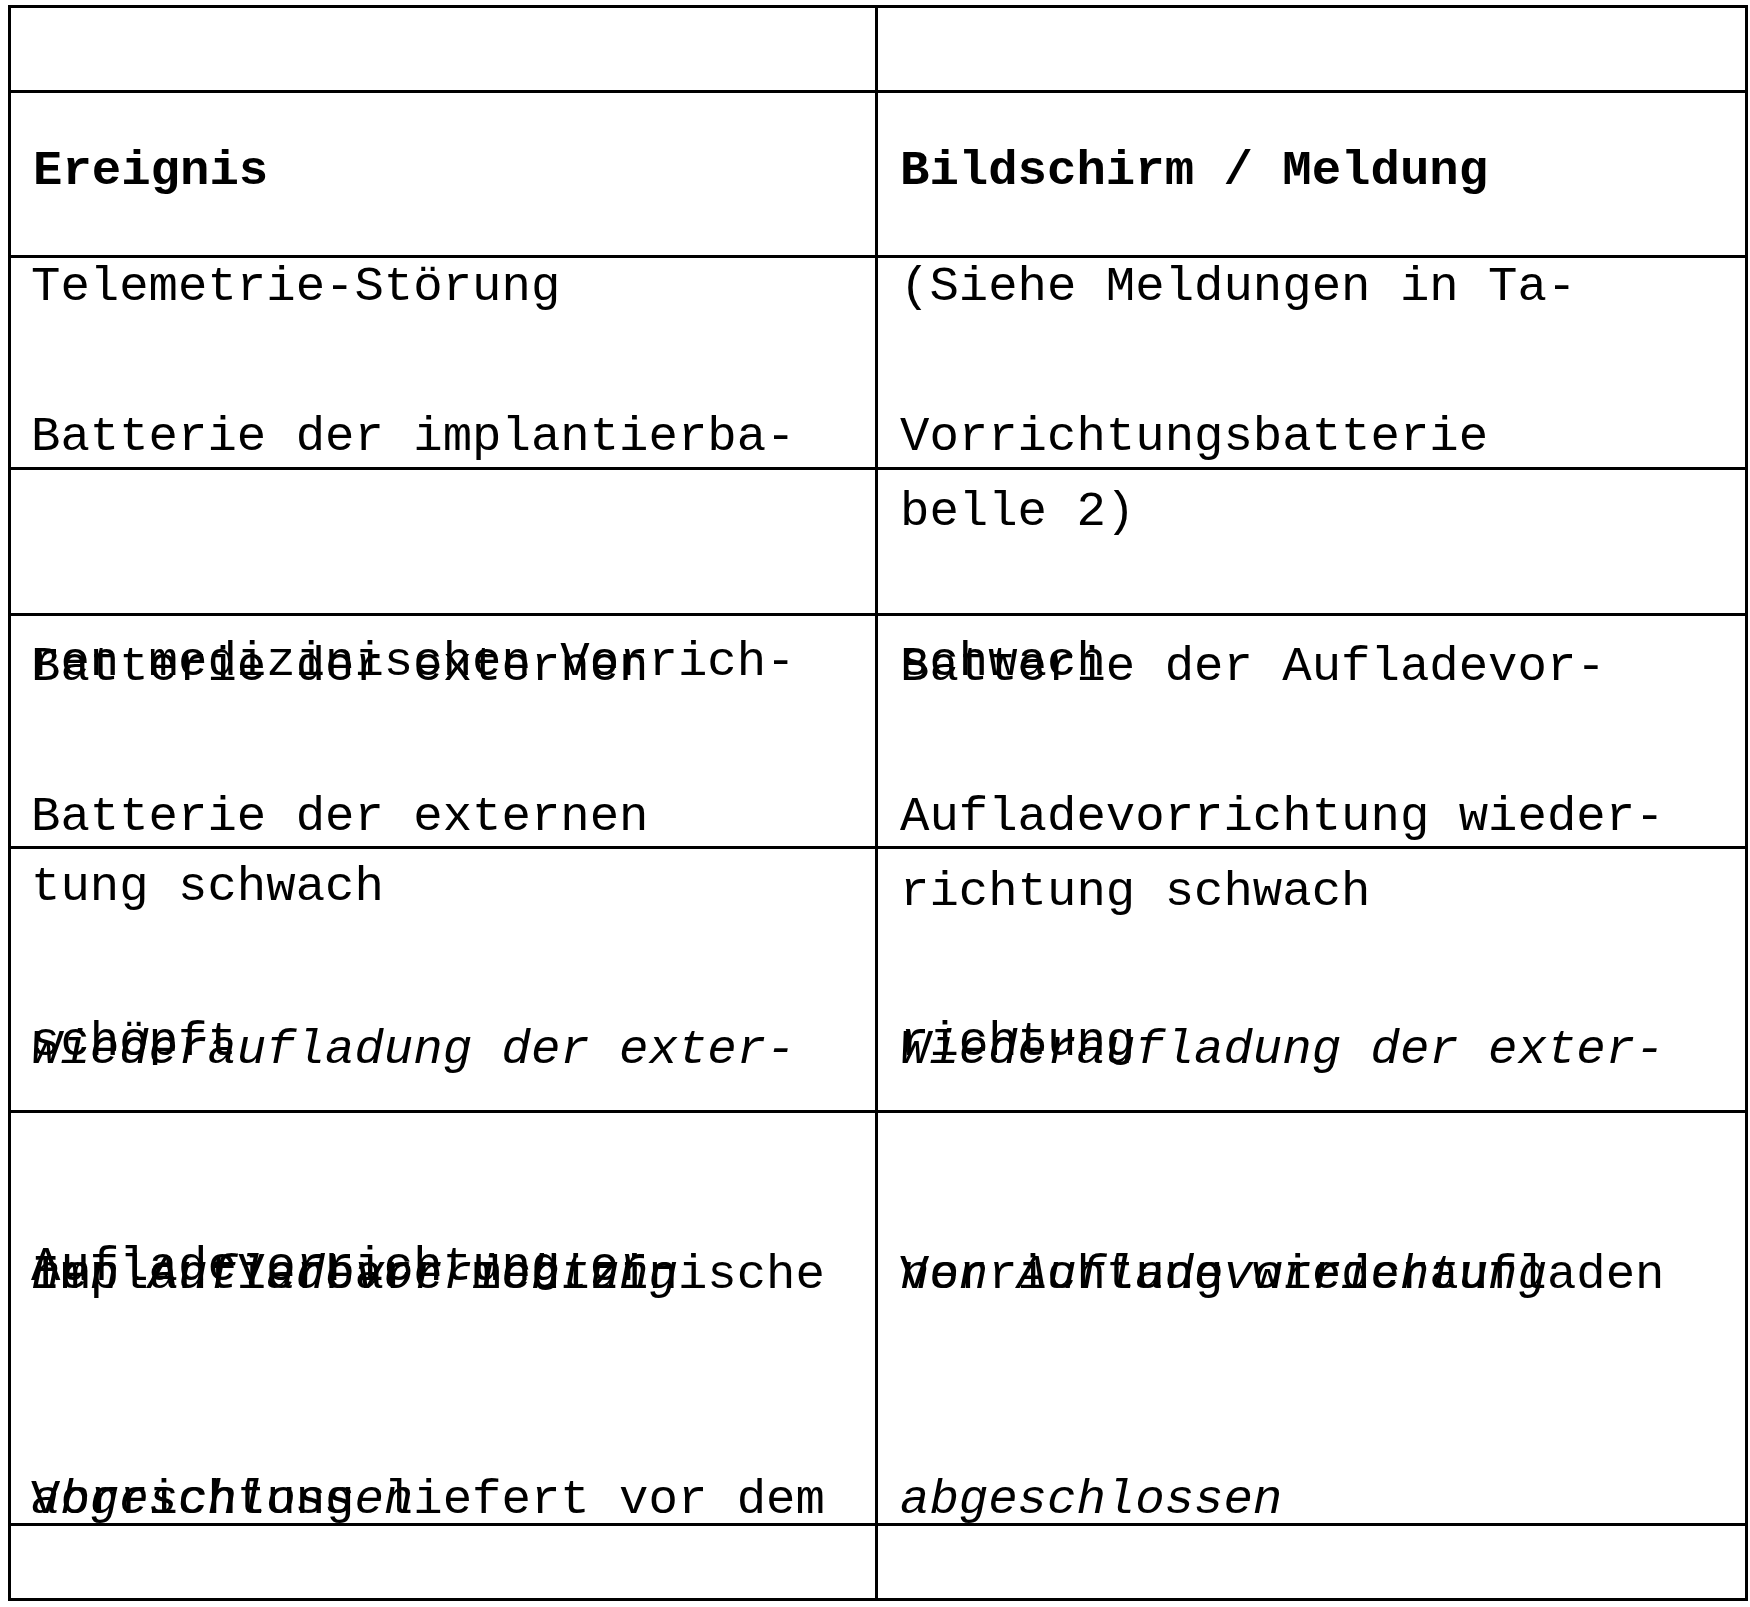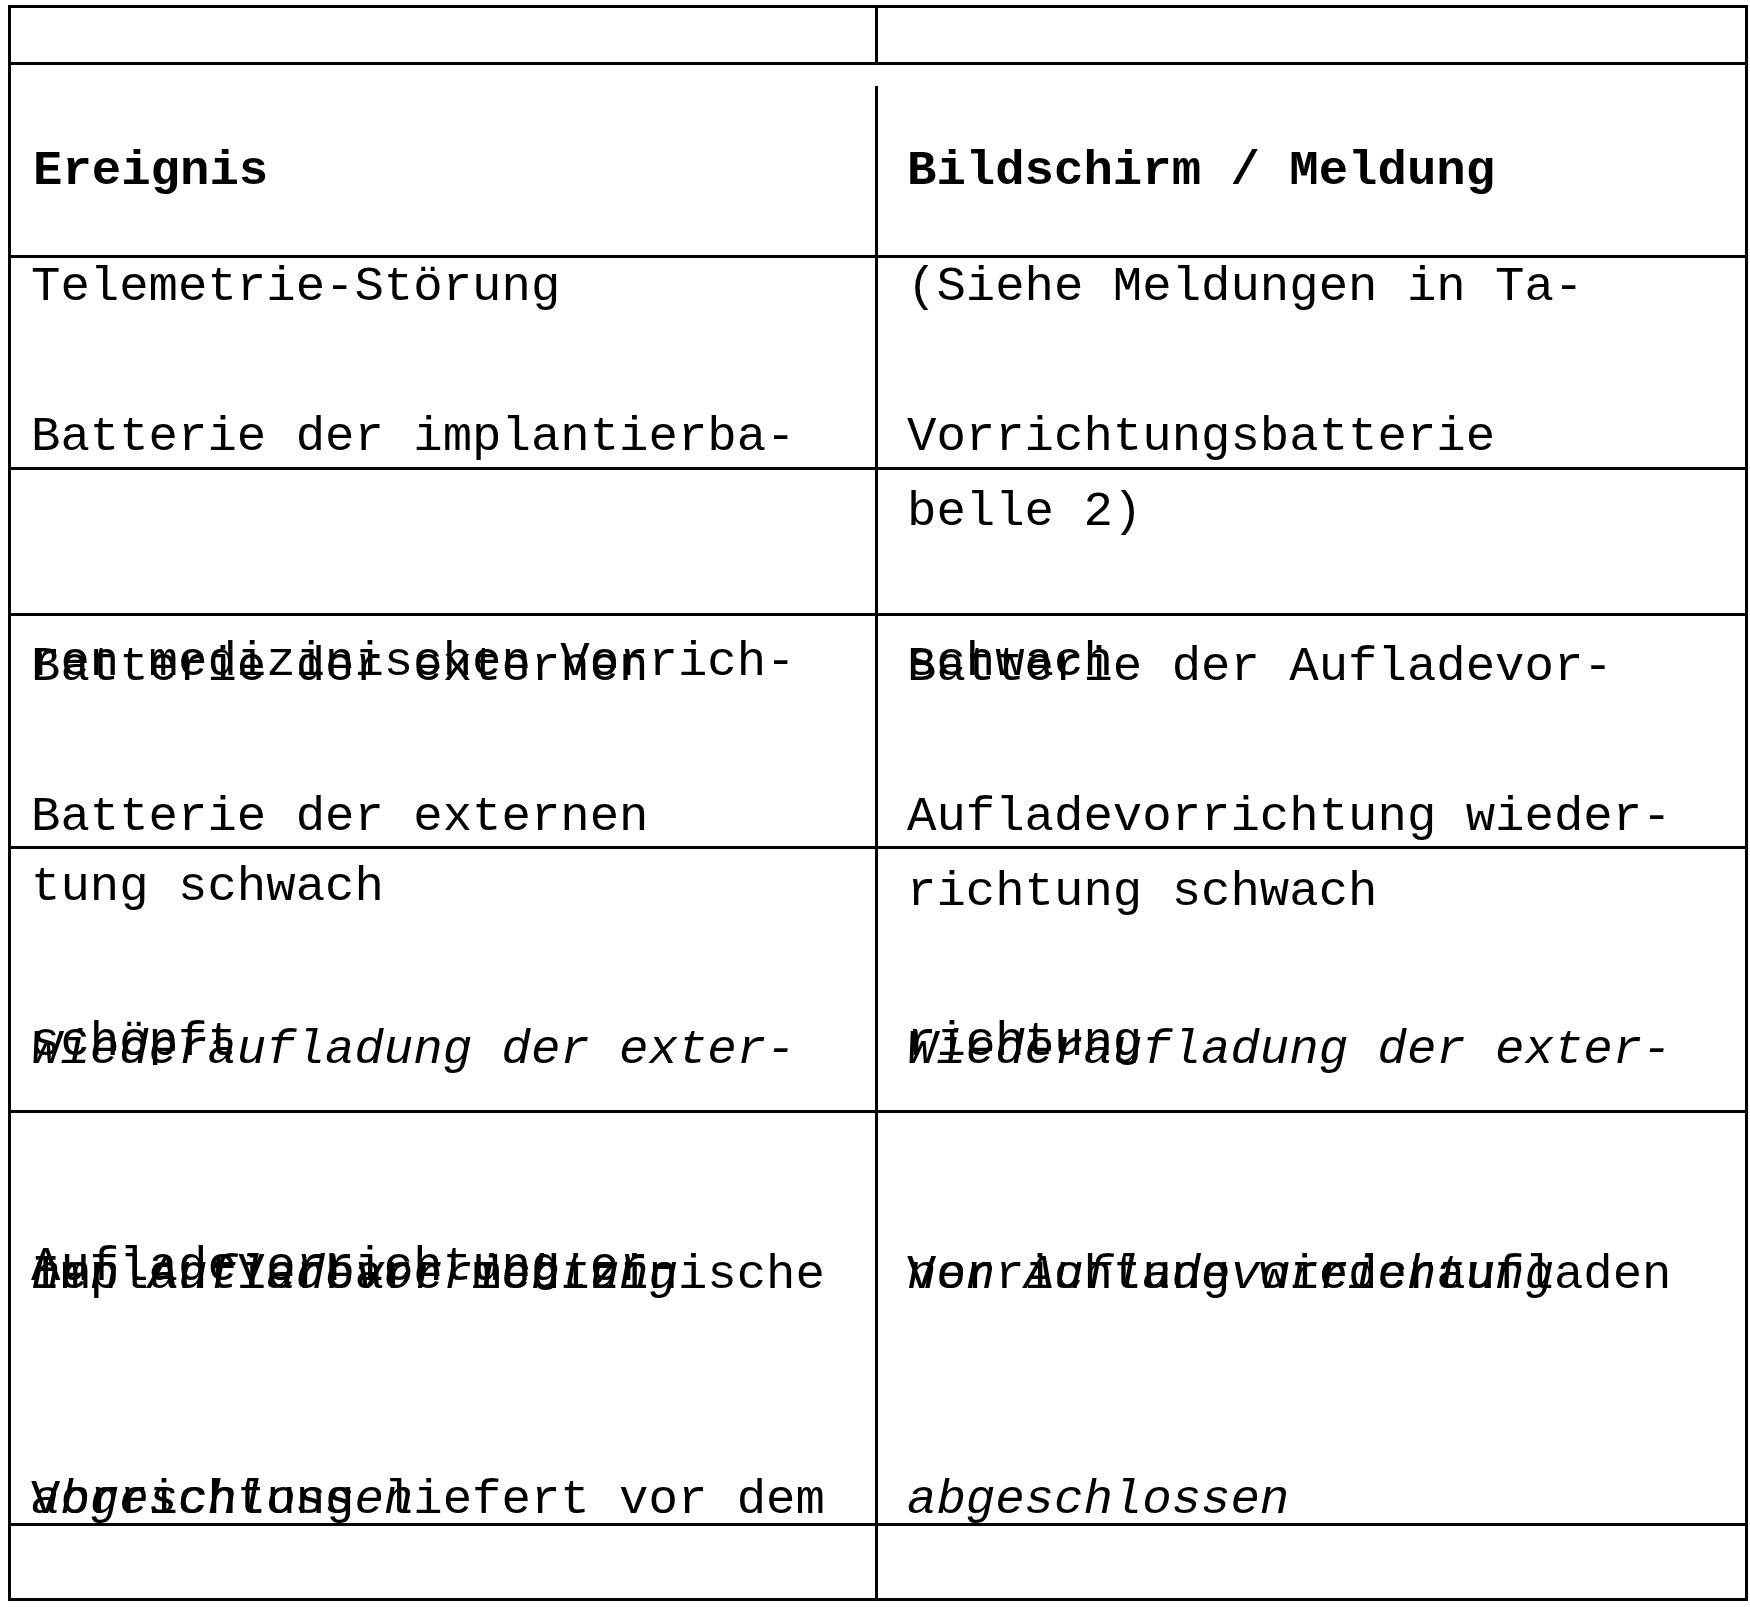--- a/index.html
+++ b/index.html
@@ -38,34 +38,34 @@
     bottom: 0;
     box-sizing: border-box;
     padding-left: 20px;
     padding-top: 14px;
     font-size: 49px;
     line-height: 75px;
     letter-spacing: 0px;
     white-space: pre;
   }
   .cell.left { left: 0; width: 867px; border-right: 3px solid #000; }
-  .cell.right { left: 867px; right: 0; padding-left: 22px; margin-left: 7px; }
+  .cell.right { left: 867px; right: 0; padding-left: 22px; }
   .header .cell {
     font-weight: bold;
     padding-top: 8px;
     line-height: 62px;
   }
   .line { display: block; }
 </style>
 </head>
 <body>
 
 <div class="table">
 
-  <div class="row header" style="top:0; height:57px;">
+  <div class="row header" style="top:0; height:85px;">
     <div class="cell left">
       <span class="line" style="padding-left:2px;">Ereignis</span>
     </div>
     <div class="cell right">
       <span class="line">Bildschirm / Meldung</span>
     </div>
   </div>
 
   <div class="row" style="top:78px; height:172px;">
     <div class="cell left">

